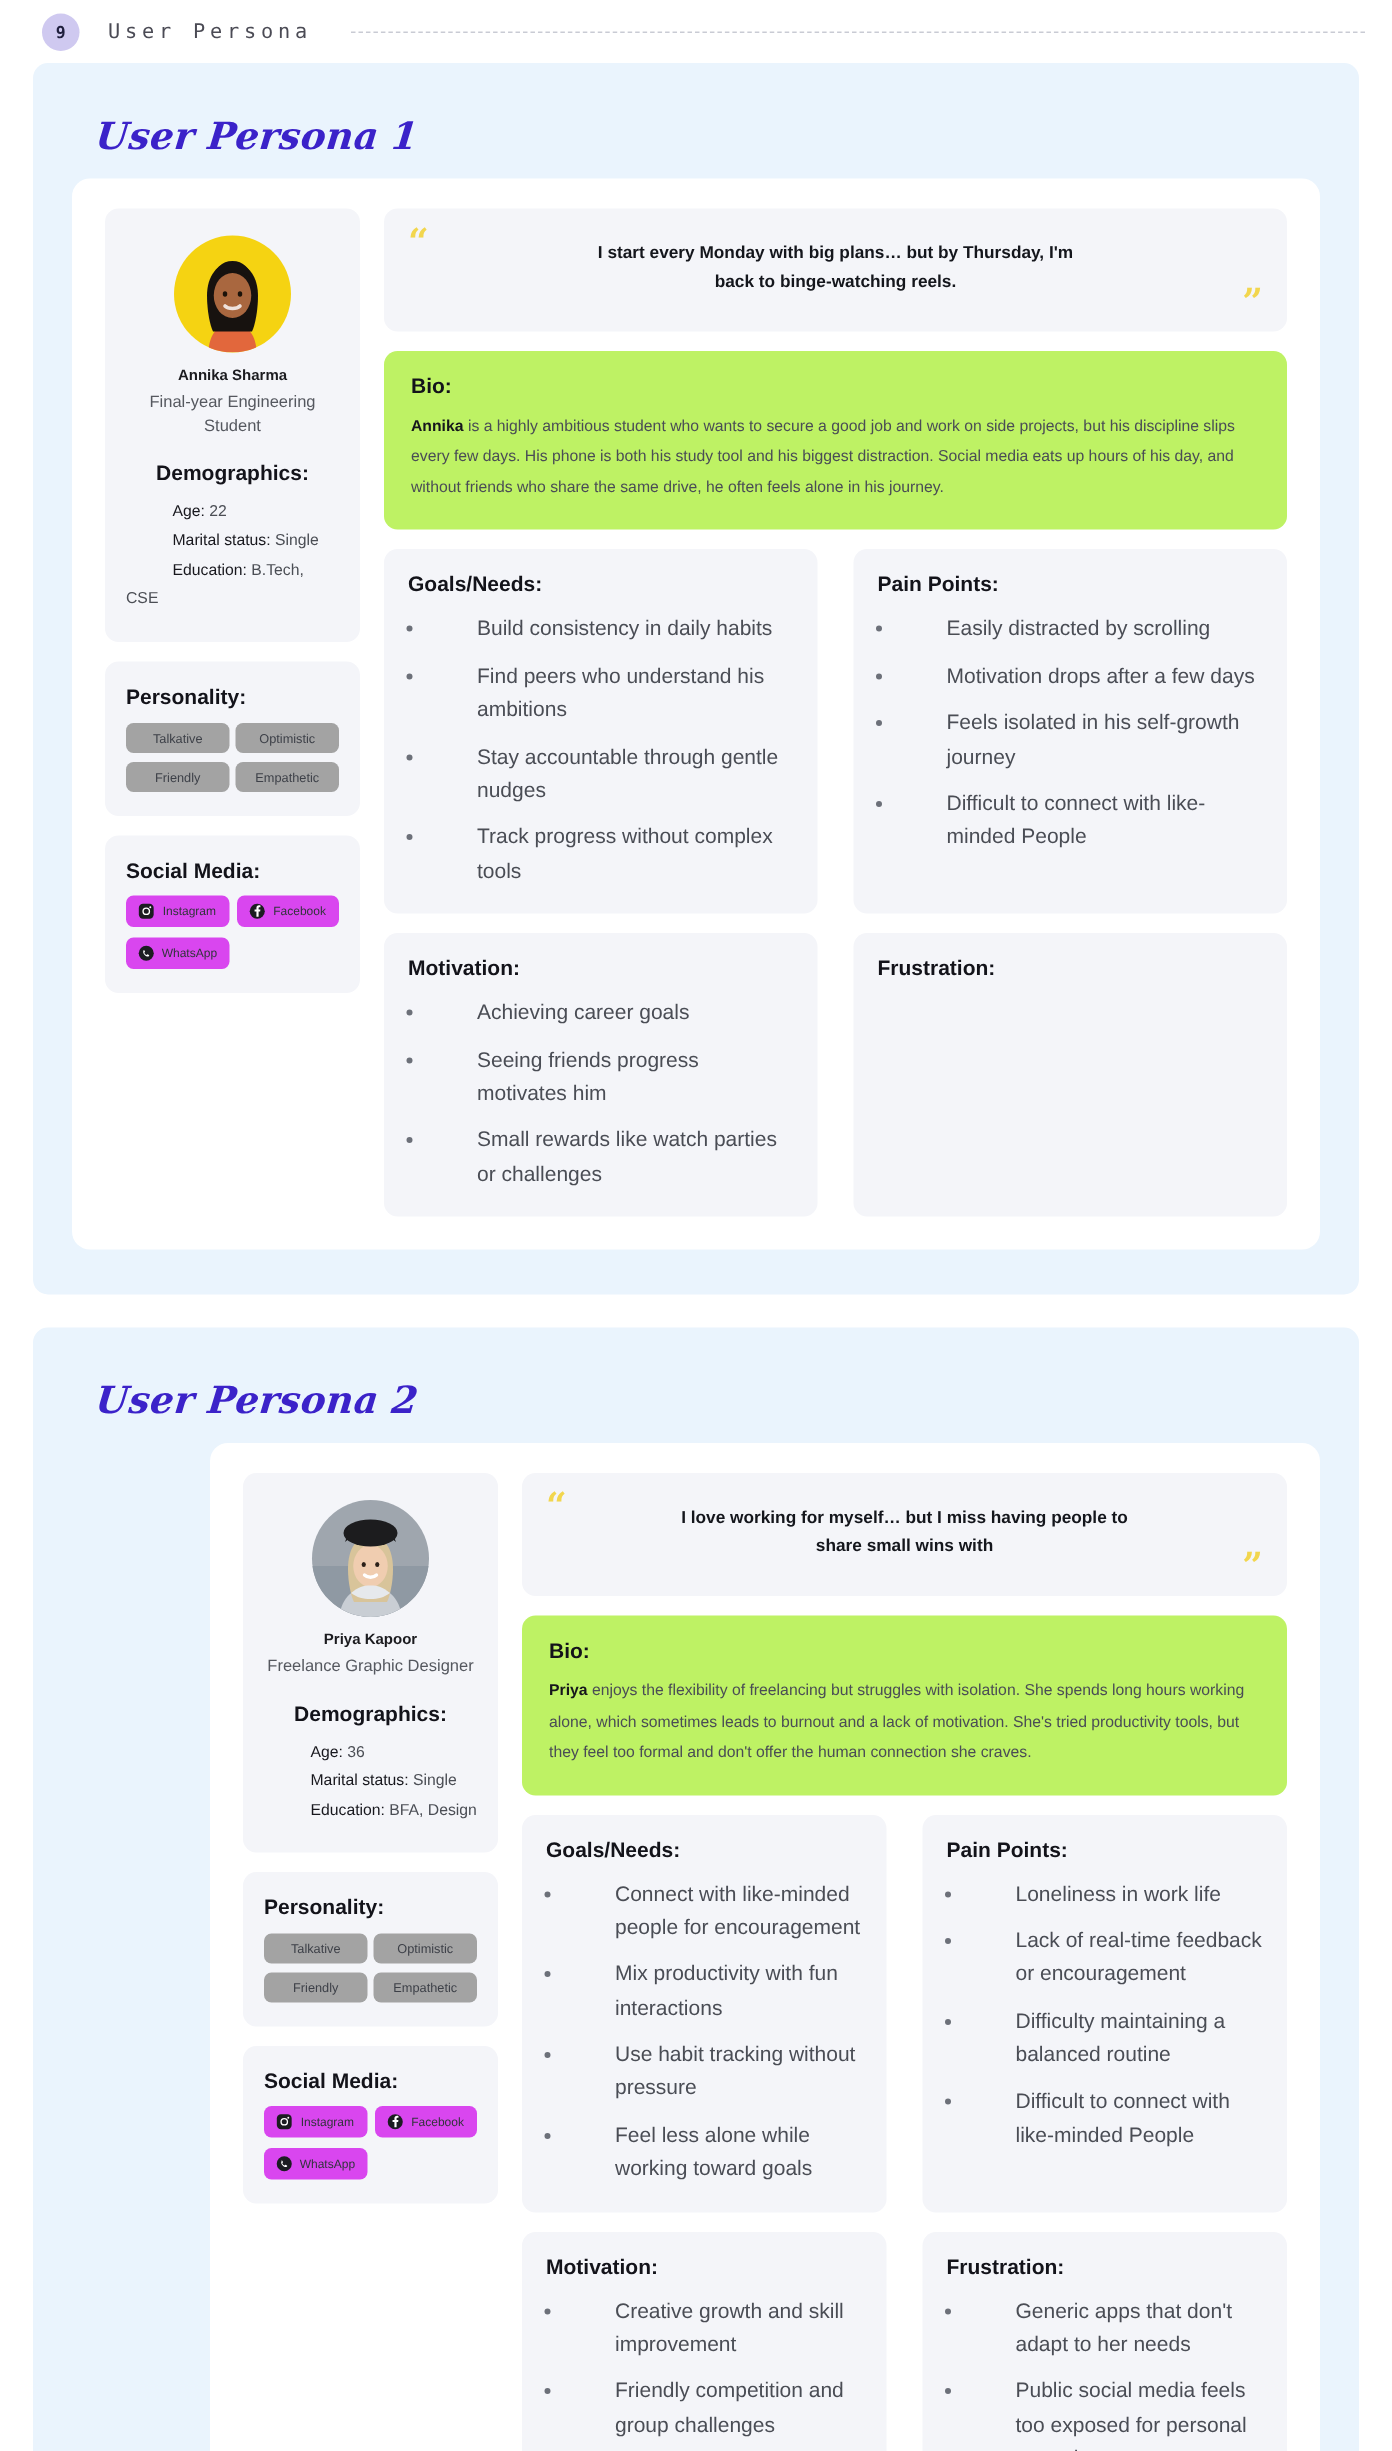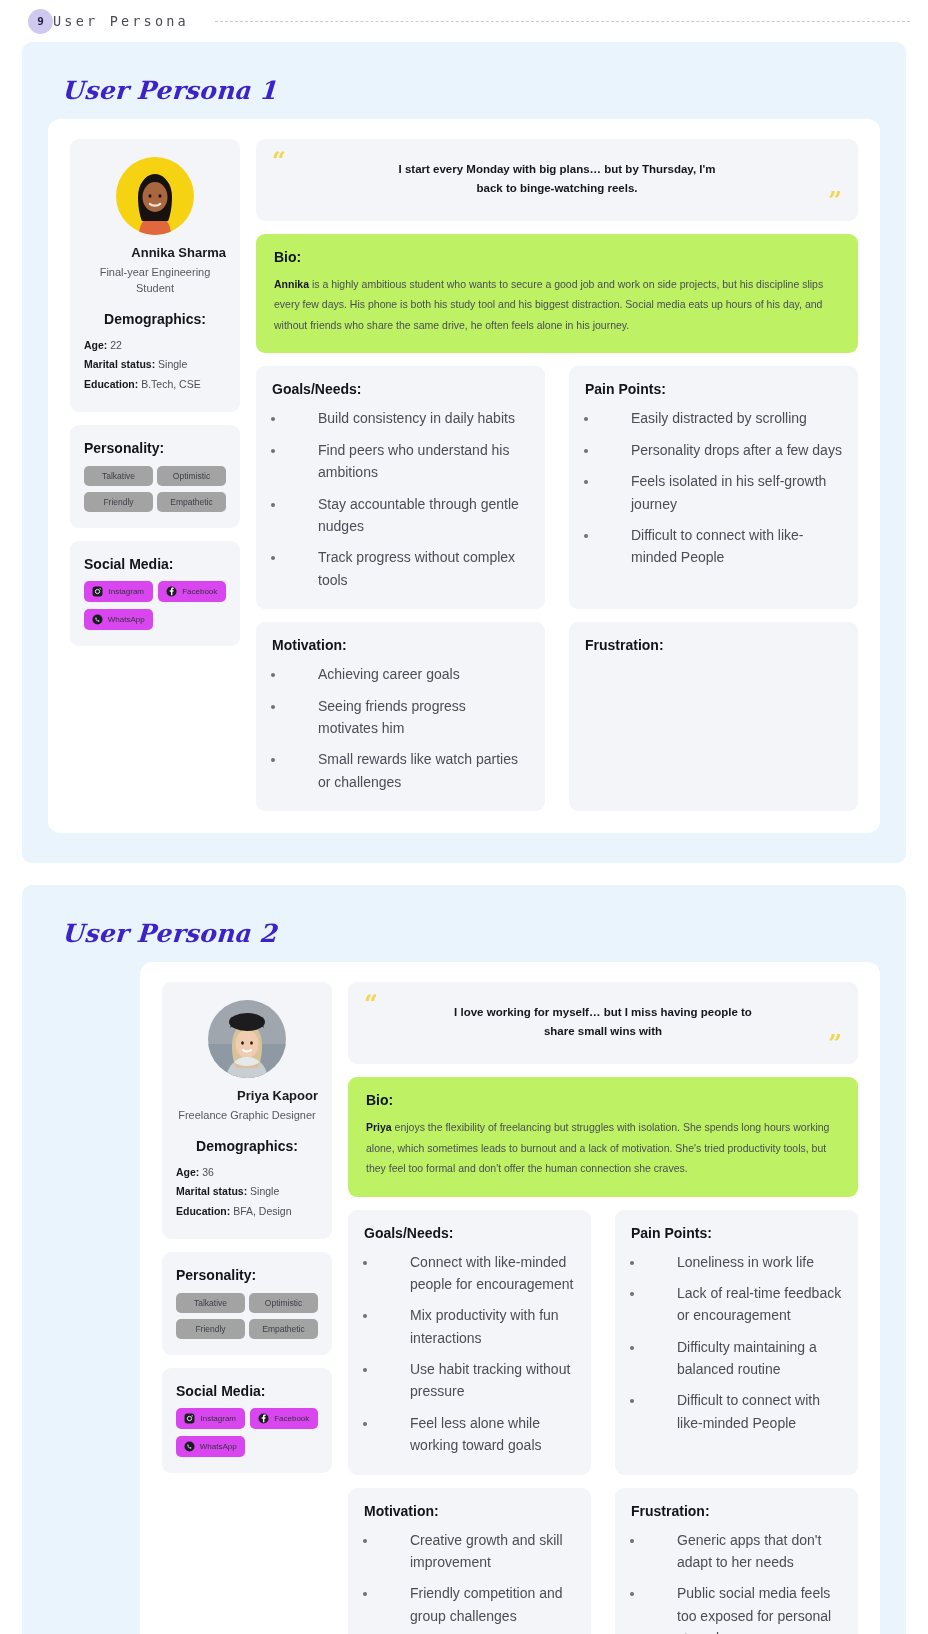--- a/index.html
+++ b/index.html
@@ -24,20 +24,21 @@
     border-radius: 50%;
     background: #cfc9f0;
     color: #1f1f3d;
     font-family: "DejaVu Sans Mono", monospace;
     font-size: 11px;
     font-weight: bold;
     display: flex; align-items: center; justify-content: center;
     flex: none;
   }
   .hdr-title {
+    margin-left: 19px;
     font-family: "DejaVu Sans Mono", monospace;
     font-size: 13.5px;
     letter-spacing: 3.2px;
     color: #4b4b55;
     white-space: nowrap;
   }
   .hdr-rule {
     flex: 1 1 auto;
     margin-left: 26px;
     height: 1px;
@@ -93,45 +94,44 @@
   }
   .avatar.a1 { background: #f5d312; }
   .avatar.a2 { background: #9fa6ae; }
   .avatar .face {
     position: absolute;
     left: 50%;
     bottom: 0;
     transform: translateX(-50%);
   }
   .person-name {
-    font-size: 13px;
+    font-size: 10px;
     font-weight: bold;
     color: #1b1b1f;
     margin-bottom: 5px;
-    text-align: right;
   }
   .person-role {
     font-size: 11px;
     color: #55585f;
     line-height: 1.45;
     margin-bottom: 14px;
   }
   .panel-heading {
     font-size: 14px;
     font-weight: bold;
     color: #13131a;
     margin-bottom: 9px;
   }
   .demo-list { text-align: left; }
   .demo-row {
     font-size: 10.5px;
     color: #4b4e55;
     line-height: 1.85;
   }
-  .demo-row b { color: #17171d; font-weight: bold; }
+  .demo-row b { color: #17171d; font-weight: normal; margin-left: 31px; }
 
   .tag-grid {
     display: grid;
     grid-template-columns: 1fr 1fr;
     gap: 6px 4px;
     margin-top: 10px;
   }
   .tag {
     background: #a3a3a3;
     border-radius: 5px;
@@ -333,21 +333,21 @@
                 <li>Build consistency in daily habits</li>
                 <li>Find peers who understand his ambitions</li>
                 <li>Stay accountable through gentle nudges</li>
                 <li>Track progress without complex tools</li>
               </ul>
           </div>
           <div class="pair-col">
             <div class="panel-heading">Pain Points:</div>
             <ul>
                 <li>Easily distracted by scrolling</li>
-                <li>Personality drops after a few days</li>
+                <li>Motivation drops after a few days</li>
                 <li>Feels isolated in his self-growth journey</li>
                 <li>Difficult to connect with like-minded People</li>
               </ul>
           </div>
         </div>
 
         <div class="pair-row">
           <div class="pair-col">
             <div class="panel-heading">Motivation:</div>
             <ul>

